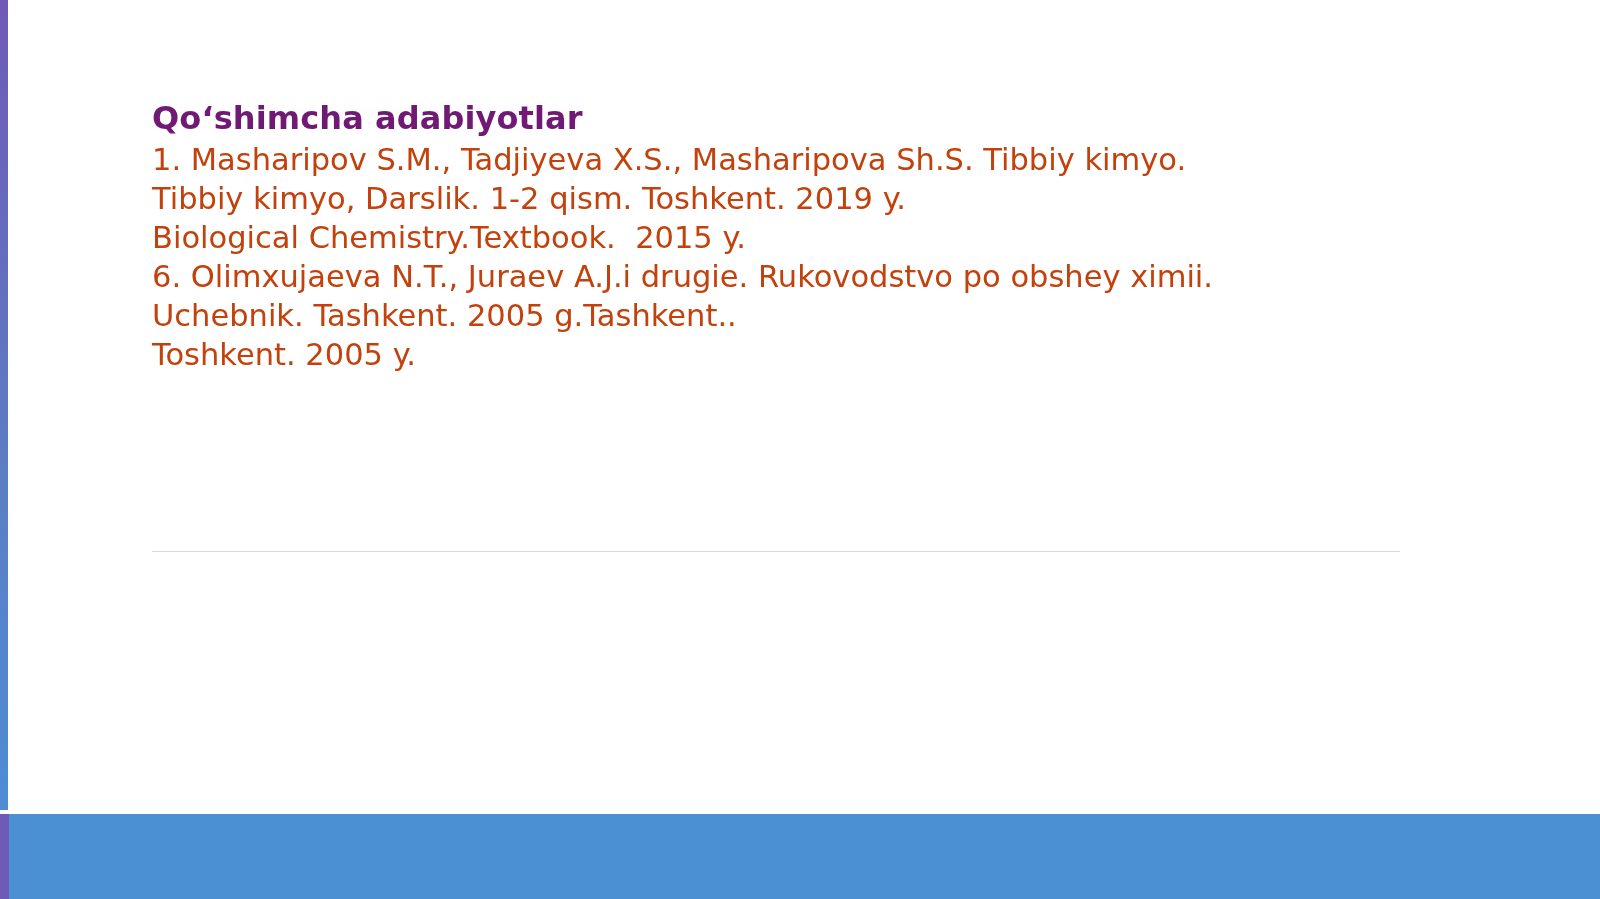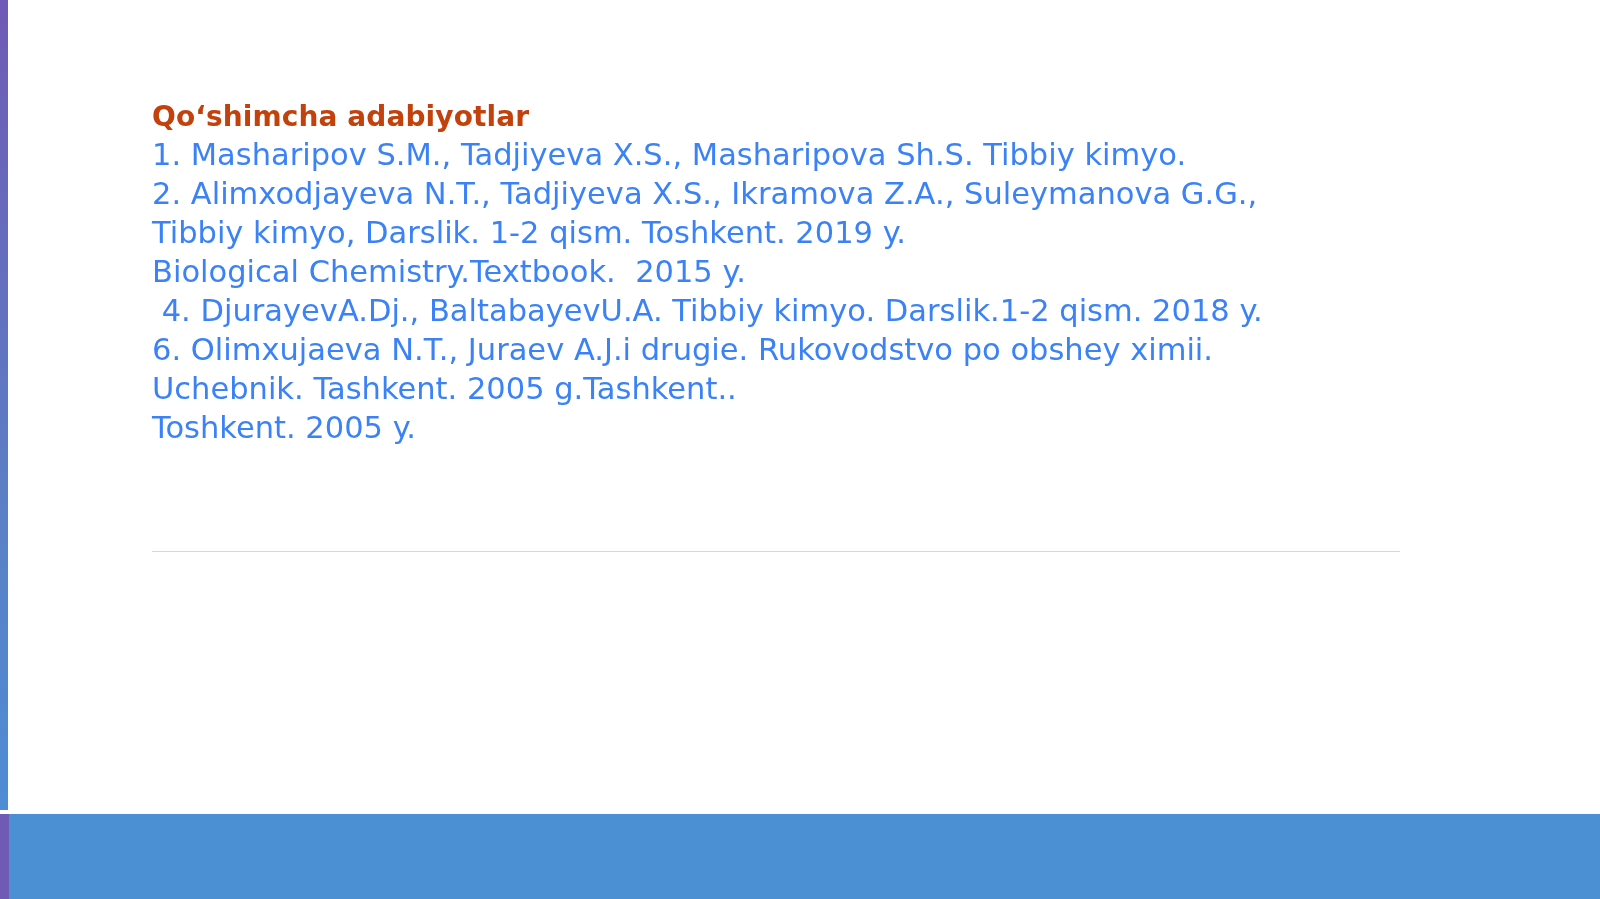--- a/index.html
+++ b/index.html
@@ -53,31 +53,31 @@
 
   
   .slide-content {
     position: absolute;
     left: 152px;
     top: 100px;
     width: 1290px;
   }
 
   .slide-title {
-    font-size: 28px;
+    font-size: 32px;
     font-weight: bold;
-    color: #c2410c;
+    color: #701a75;
     line-height: 1.18;
     margin: 0 0 2px 0;
     letter-spacing: 0.1px;
   }
 
   .body-block {
     font-size: 30.5px;
-    color: #3b82f6;
+    color: #c2410c;
     line-height: 1.28;
     margin: 0;
   }
 
   .body-line {
     white-space: pre-wrap;
     margin: 0;
   }
 
   
@@ -92,24 +92,22 @@
 </style>
 </head>
 <body>
 
 <div class="left-strip"></div>
 
 <div class="slide-content">
   <h1 class="slide-title">Qo‘shimcha adabiyotlar</h1>
   <div class="body-block">
     <p class="body-line">1. Masharipov S.M., Tadjiyeva X.S., Masharipova Sh.S. Tibbiy kimyo.</p>
-    <p class="body-line">2. Alimxodjayeva N.T., Tadjiyeva X.S., Ikramova Z.A., Suleymanova G.G.,</p>
     <p class="body-line">Tibbiy kimyo, Darslik. 1-2 qism. Toshkent. 2019 y.</p>
     <p class="body-line">Biological Chemistry.Textbook.  2015 y.</p>
-    <p class="body-line"> 4. DjurayevA.Dj., BaltabayevU.A. Tibbiy kimyo. Darslik.1-2 qism. 2018 y.</p>
     <p class="body-line">6. Olimxujaeva N.T., Juraev A.J.i drugie. Rukovodstvo po obshey ximii.</p>
     <p class="body-line">Uchebnik. Tashkent. 2005 g.Tashkent..</p>
     <p class="body-line">Toshkent. 2005 y.</p>
   </div>
 </div>
 
 <div class="faint-rule"></div>
 
 <div class="bottom-band-line"></div>
 <div class="bottom-band">

